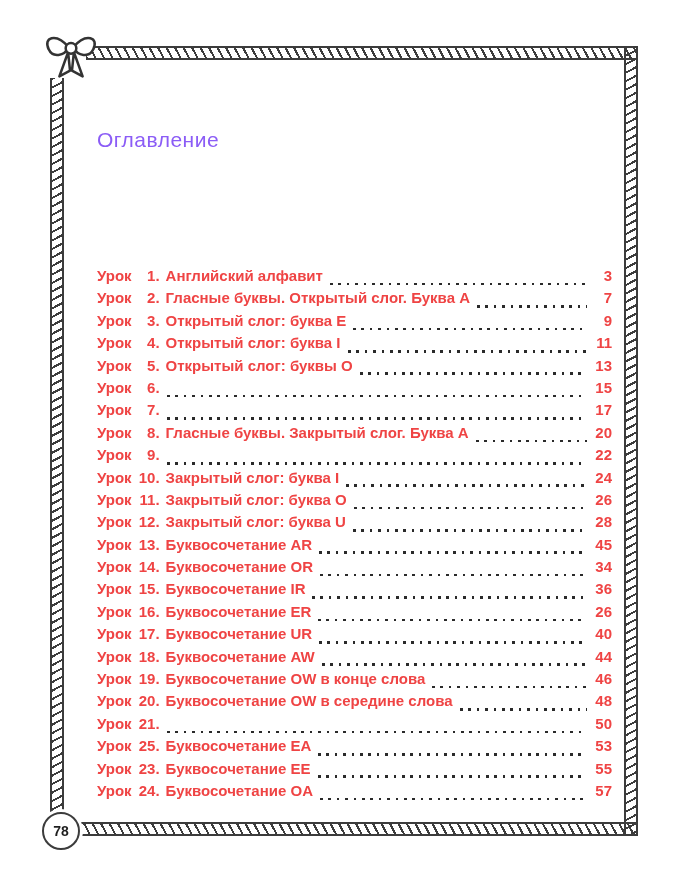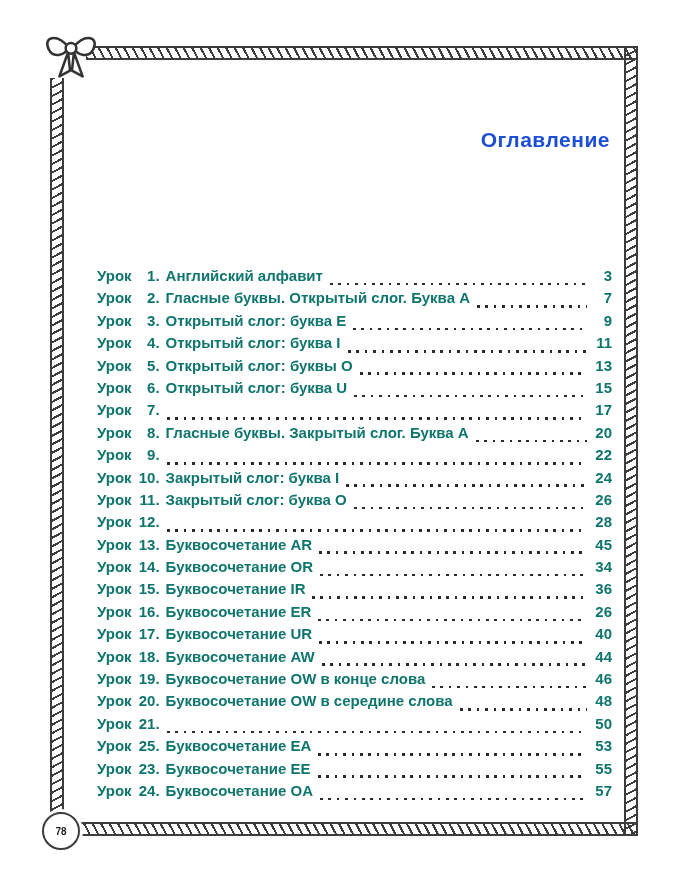--- a/index.html
+++ b/index.html
@@ -48,51 +48,51 @@
     top: 812px;
     width: 34px;
     height: 34px;
     background: #ffffff;
     border: 2px solid #3c3c3c;
     border-radius: 50%;
     box-shadow: 0 0 0 3px #ffffff;
     display: flex;
     align-items: center;
     justify-content: center;
-    font-size: 10px;
+    font-size: 14px;
     font-weight: 700;
     color: #1e1e1e;
   }
 
   .page-title {
     position: absolute;
     left: 97px;
     right: 64px;
     top: 128px;
-    text-align: right;
+    text-align: left;
     font-size: 21px;
-    font-weight: 700;
+    font-weight: 400;
     letter-spacing: 0.5px;
-    color: #1d4ed8;
+    color: #8b5cf6;
     margin: 0;
   }
 
   .toc {
     position: absolute;
     left: 97px;
     right: 62px;
     top: 267px;
   }
   .toc-row {
     display: flex;
     align-items: baseline;
     height: 22.4px;
     font-size: 15px;
     font-weight: 700;
-    color: #0f766e;
+    color: #ef4444;
     white-space: nowrap;
   }
   .lesson-word { flex: none; }
   .lesson-num {
     flex: none;
     width: 26px;
     text-align: right;
     margin-left: 2px;
   }
   .lesson-title {
@@ -179,21 +179,20 @@
       <span class="lesson-word">Урок</span>
       <span class="lesson-num">5.</span>
       <span class="lesson-title">Открытый слог: буквы O</span>
       <span class="dots"></span>
       <span class="page-num">13</span>
     </div>
 
     <div class="toc-row">
       <span class="lesson-word">Урок</span>
       <span class="lesson-num">6.</span>
-      <span class="lesson-title">Открытый слог: буква U</span>
       <span class="dots"></span>
       <span class="page-num">15</span>
     </div>
 
     <div class="toc-row">
       <span class="lesson-word">Урок</span>
       <span class="lesson-num">7.</span>
       <span class="dots"></span>
       <span class="page-num">17</span>
     </div>
@@ -225,20 +224,21 @@
       <span class="lesson-word">Урок</span>
       <span class="lesson-num">11.</span>
       <span class="lesson-title">Закрытый слог: буква O</span>
       <span class="dots"></span>
       <span class="page-num">26</span>
     </div>
 
     <div class="toc-row">
       <span class="lesson-word">Урок</span>
       <span class="lesson-num">12.</span>
+      <span class="lesson-title">Закрытый слог: буква U</span>
       <span class="dots"></span>
       <span class="page-num">28</span>
     </div>
 
     <div class="toc-row">
       <span class="lesson-word">Урок</span>
       <span class="lesson-num">13.</span>
       <span class="lesson-title">Буквосочетание AR</span>
       <span class="dots"></span>
       <span class="page-num">45</span>

